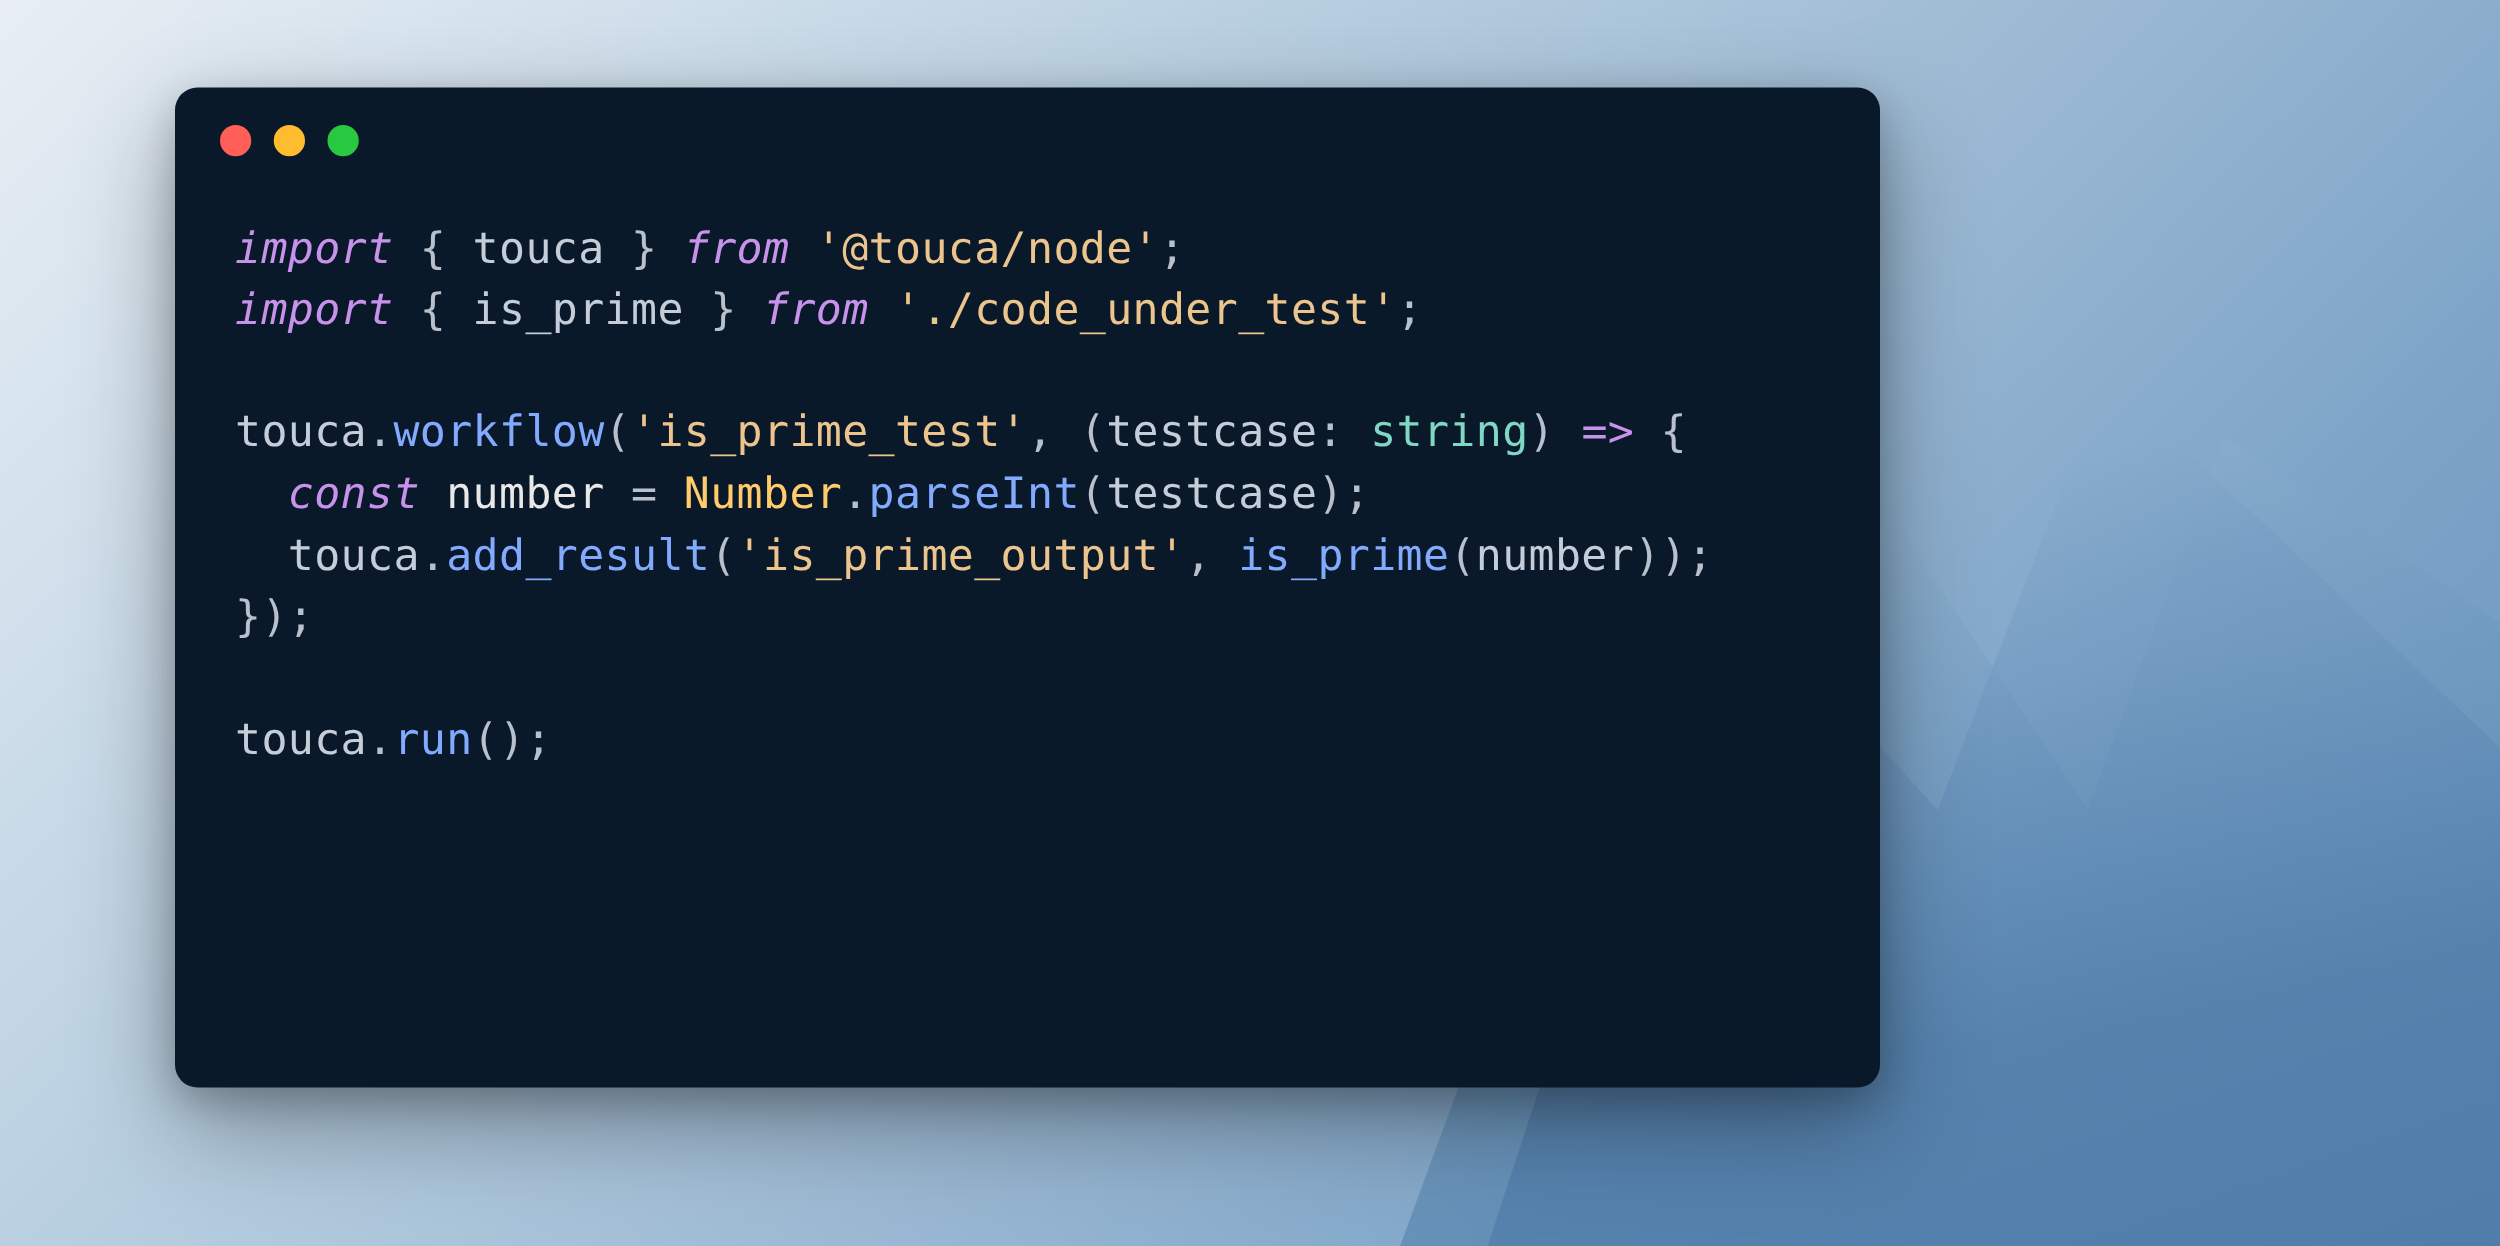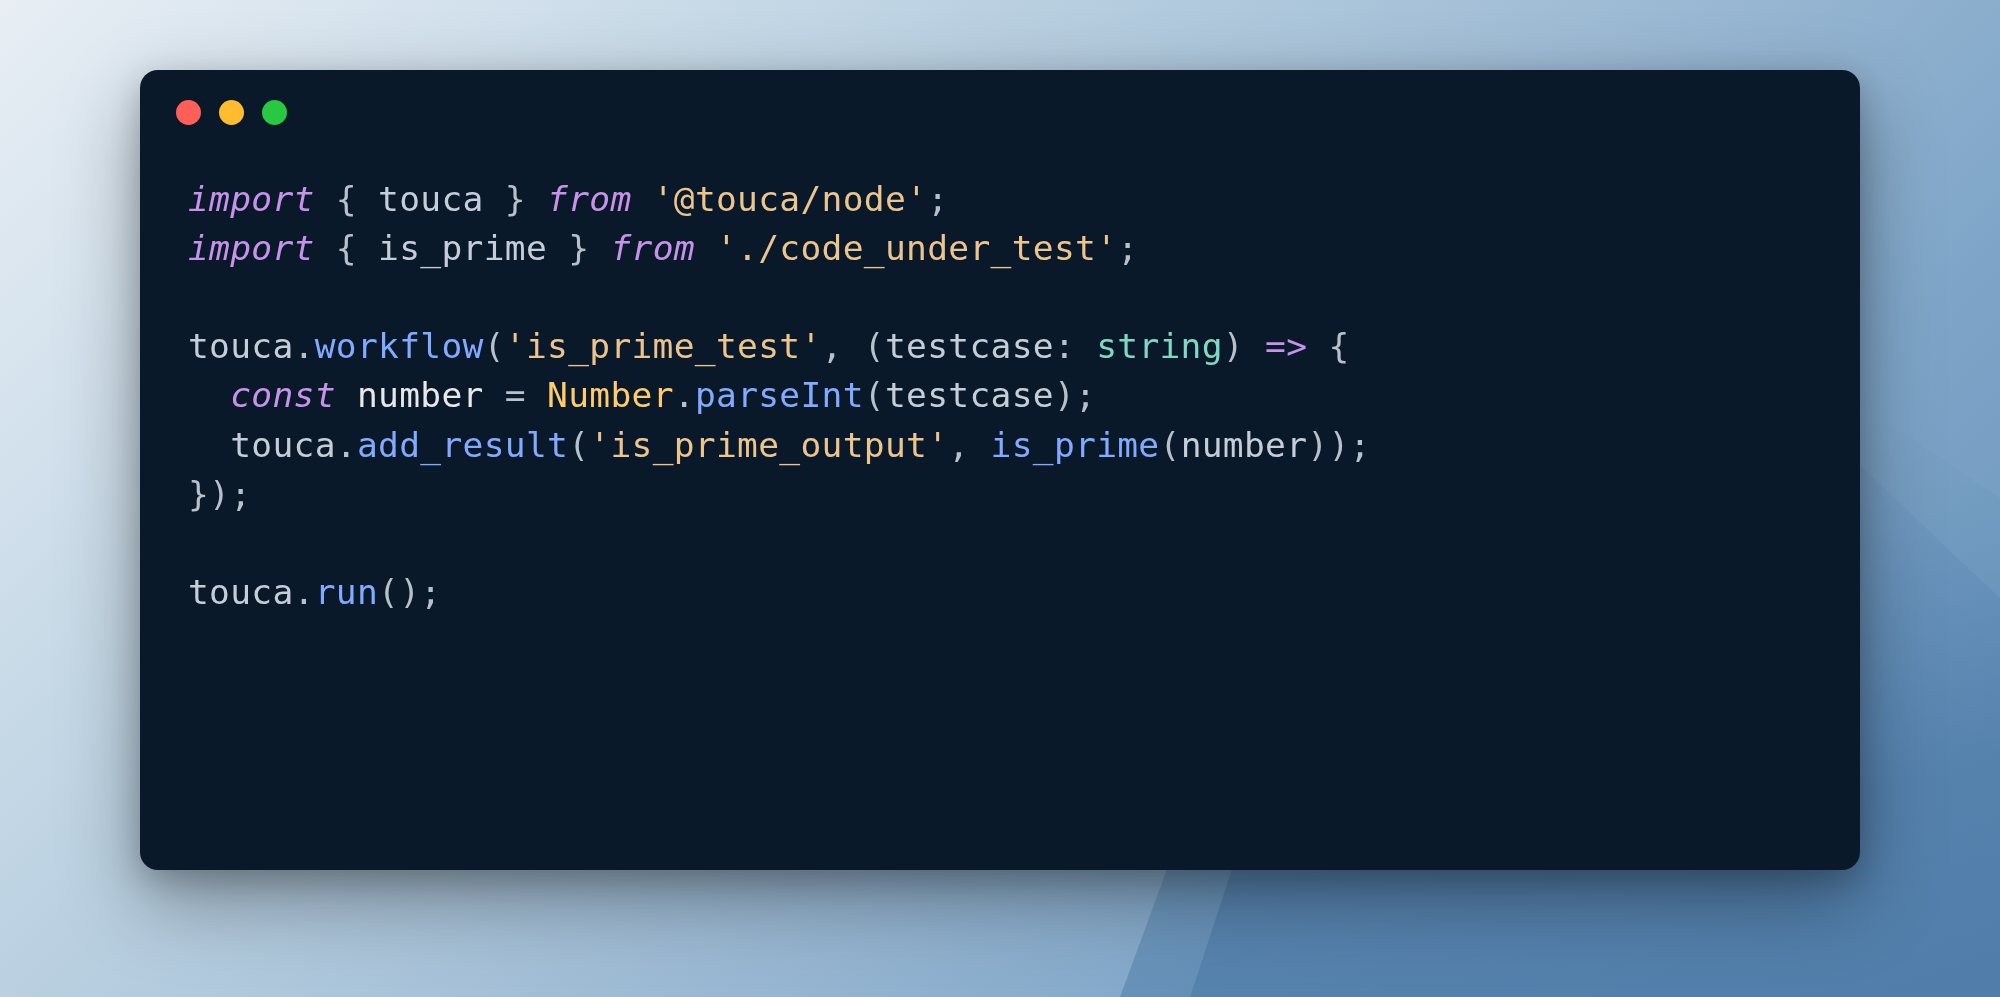--- a/index.html
+++ b/index.html
@@ -25,21 +25,21 @@
       bottom: 0;
       width: 45%;
       height: 100%;
       background: linear-gradient(170deg, transparent 40%, rgba(110,150,190,0.5) 55%, rgba(80,125,170,0.7) 80%);
       clip-path: polygon(10% 100%, 30% 45%, 50% 65%, 65% 30%, 100% 60%, 100% 100%);
     }
     .window {
       position: absolute;
       left: 140px;
       top: 70px;
-      width: 1720px;
+      width: 1364px;
       height: 800px;
       background: #0a1929;
       border-radius: 18px;
       box-shadow: 0 30px 80px rgba(0,0,0,0.35), 0 10px 30px rgba(0,0,0,0.2);
       padding: 0;
     }
     .titlebar {
       display: flex;
       align-items: center;
       gap: 18px;

